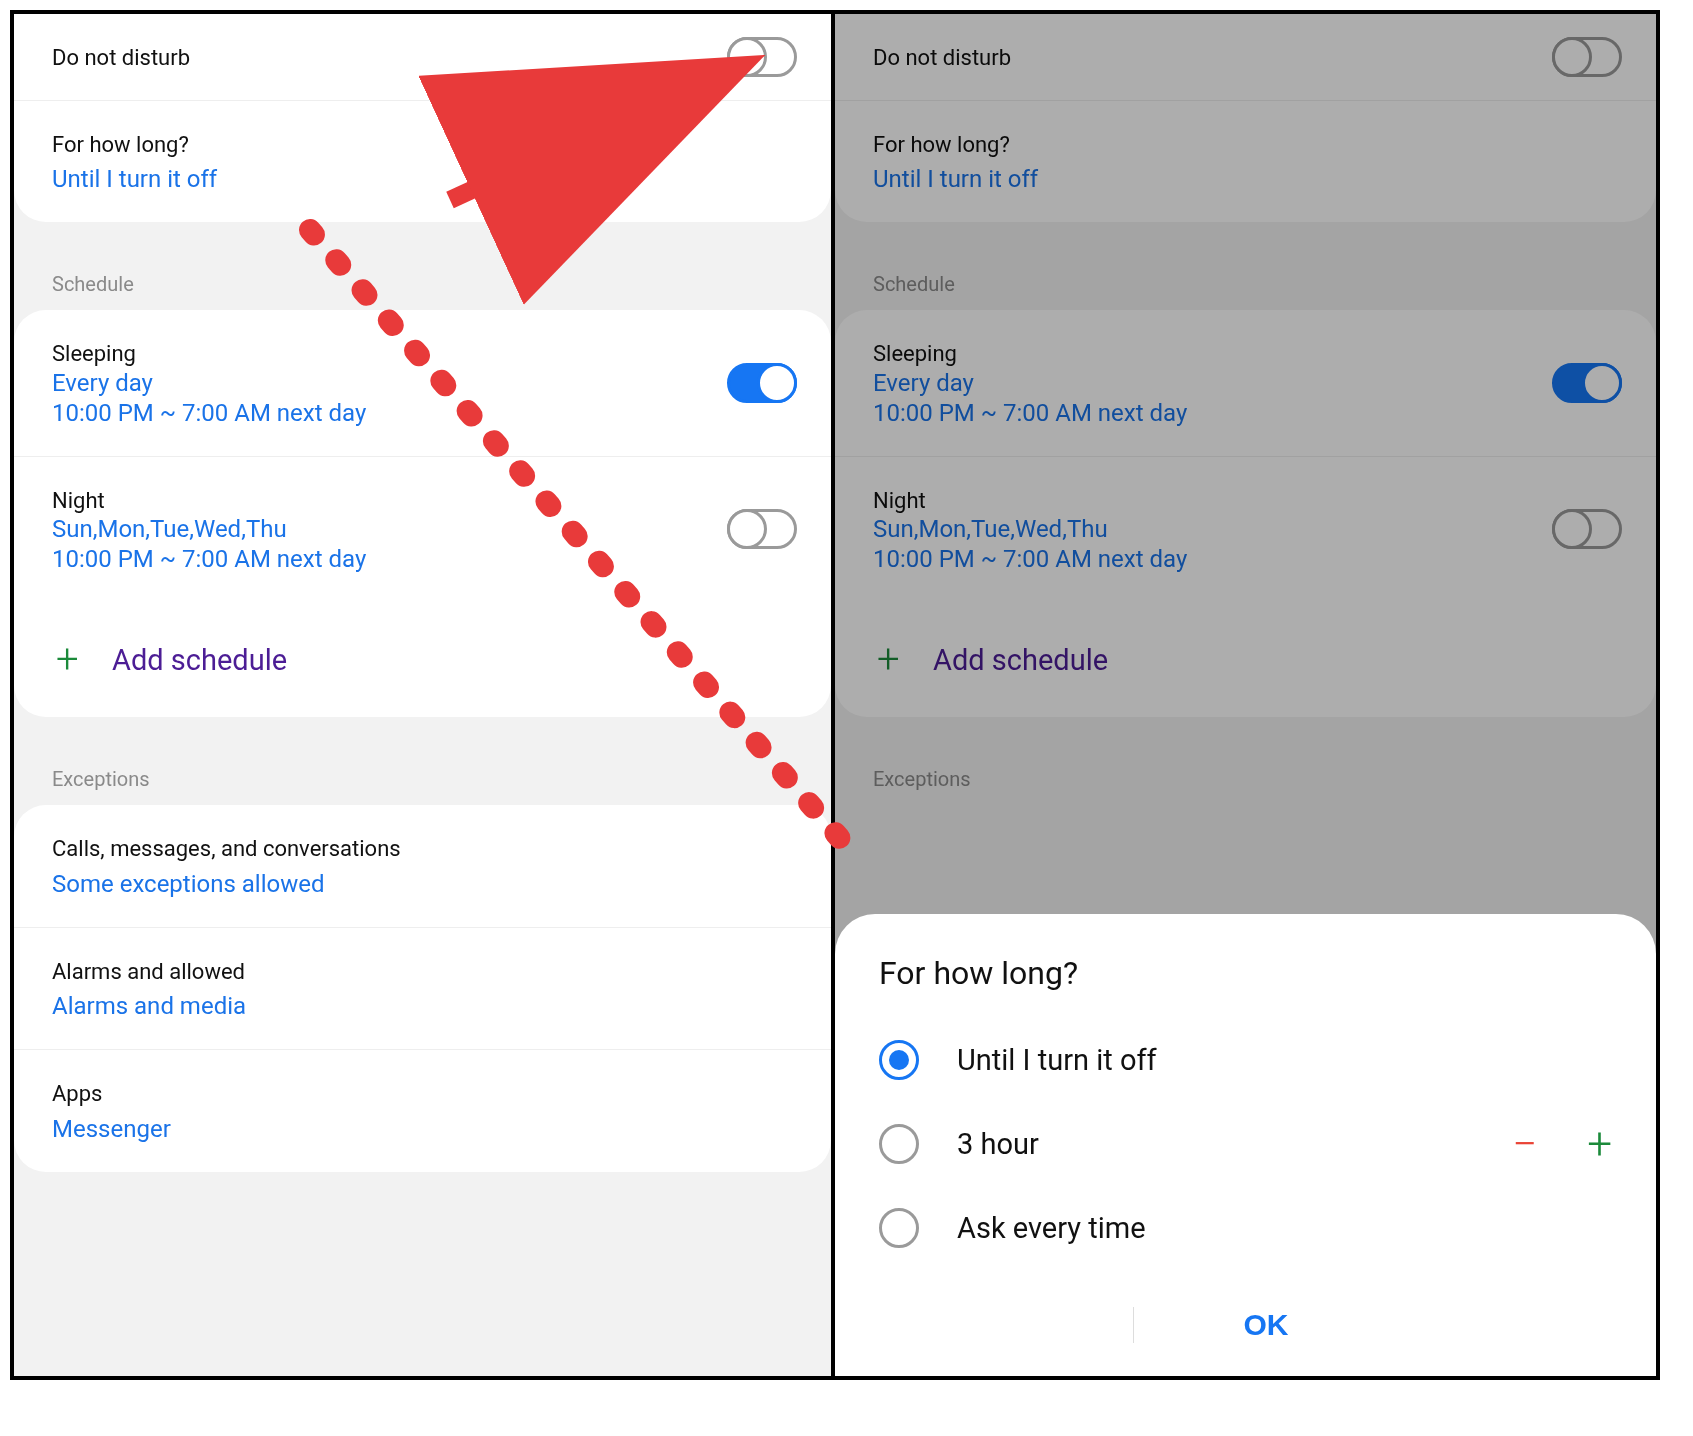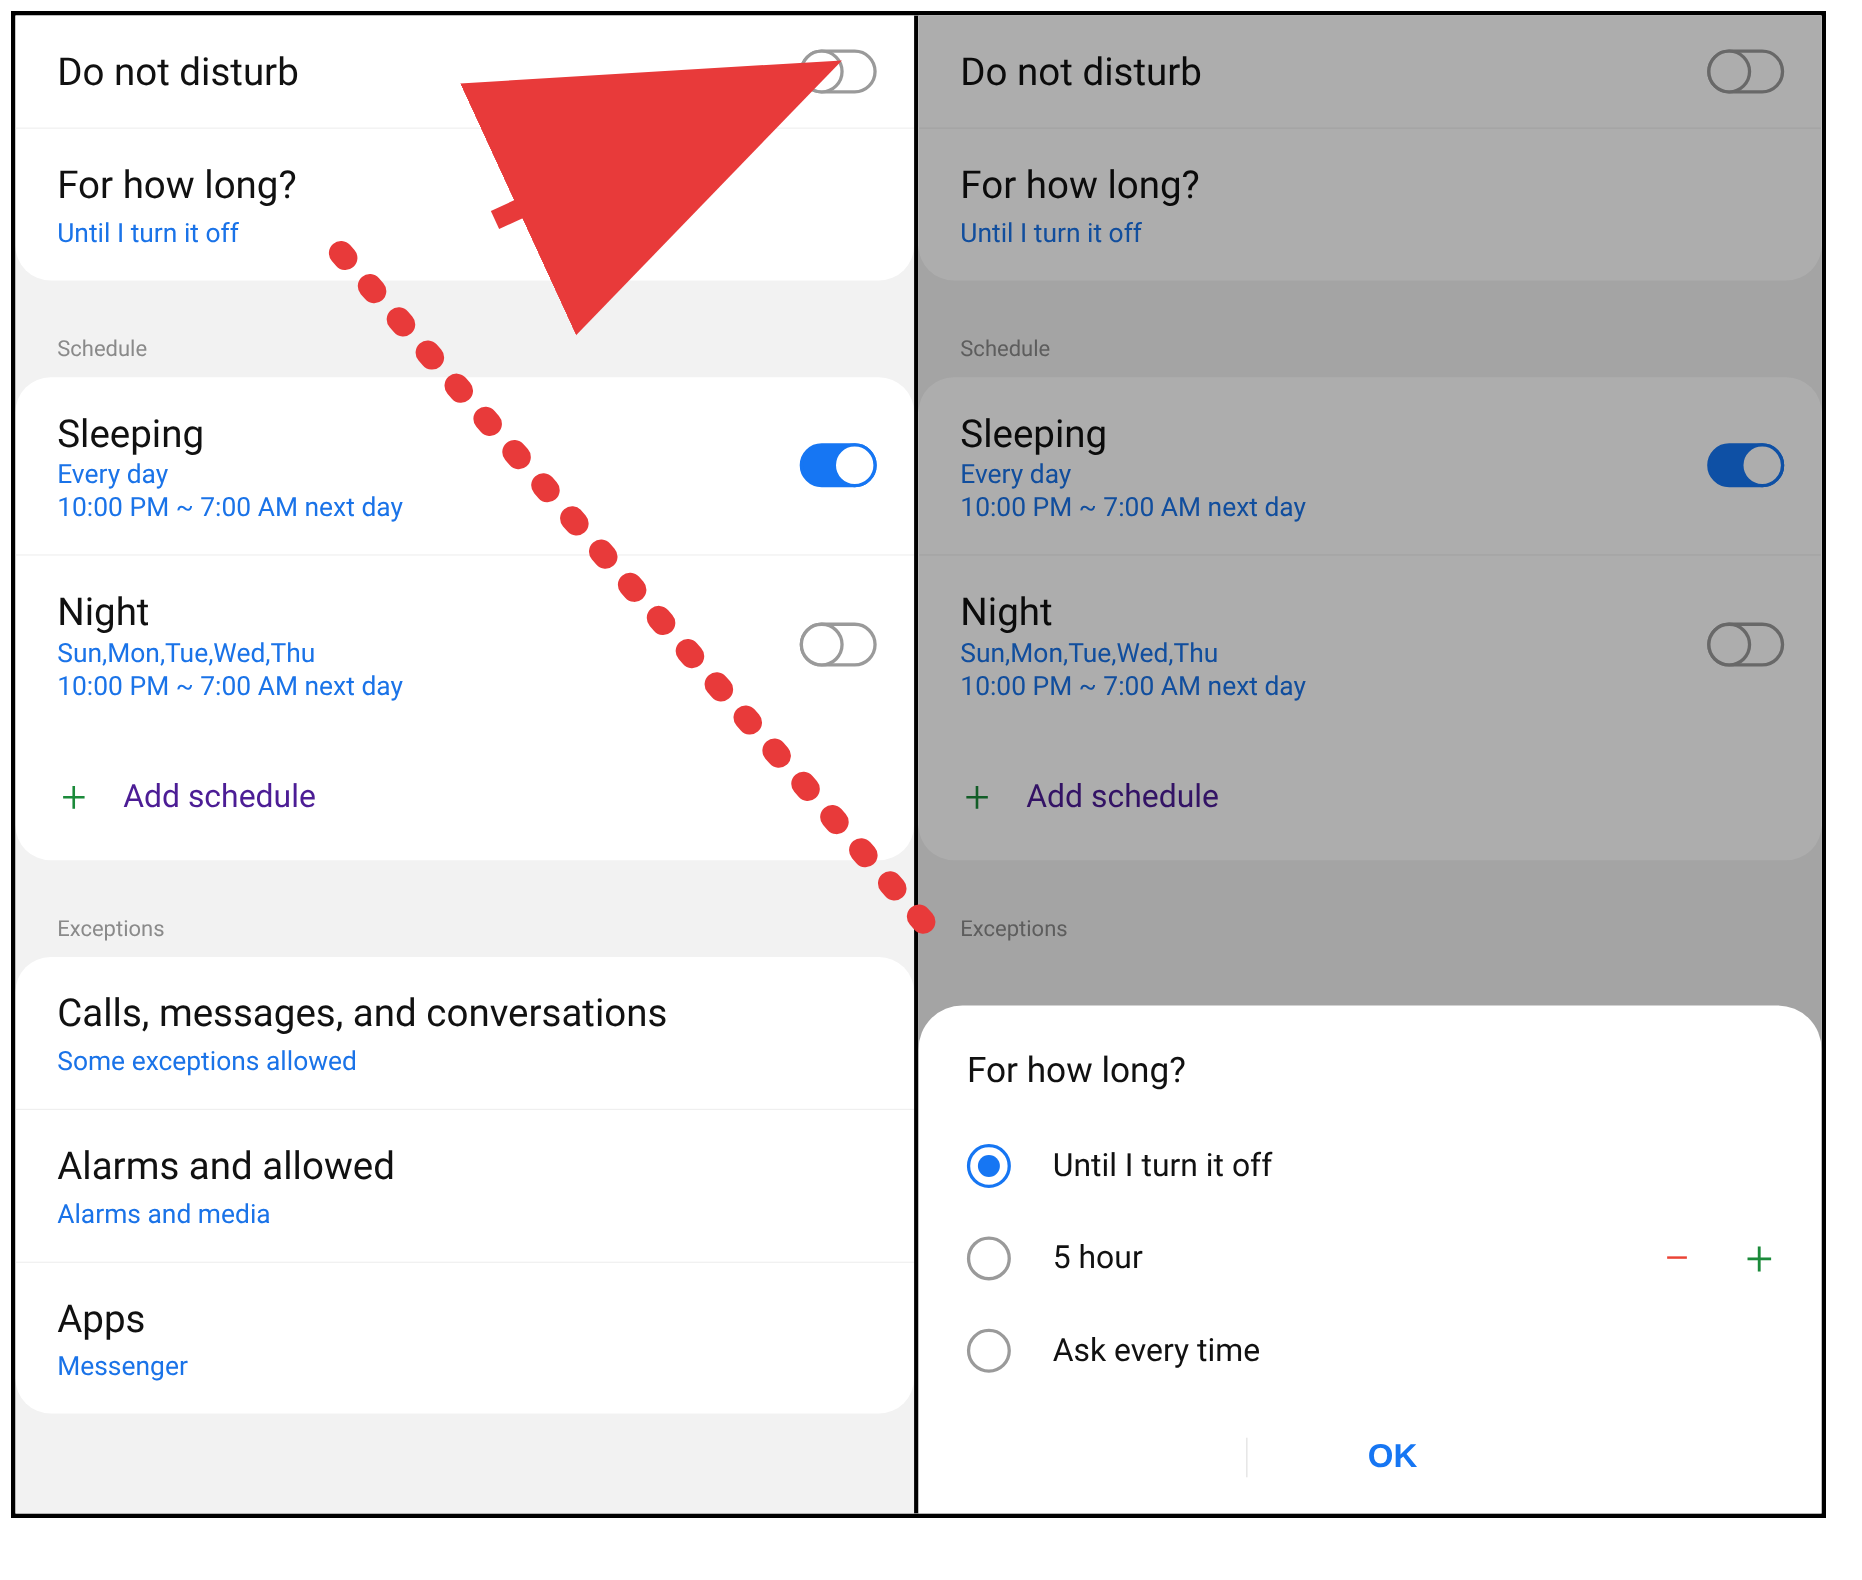--- a/index.html
+++ b/index.html
@@ -49,21 +49,21 @@
     border-radius: 32px;
     margin: 0 0 28px 0;
     overflow: hidden;
   }
   .card.top { border-radius: 0 0 32px 32px; }
   .row {
     padding: 30px 38px 28px;
     position: relative;
   }
   .row + .row { border-top: 1px solid #eee; }
-  .title { font-size: 35px; color: #111; line-height: 1.25; }
+  .title { font-size: 22px; color: #111; line-height: 1.25; }
   .sub   { font-size: 24px; color: #1a73e8; margin-top: 6px; line-height: 1.25; }
   .sub2  { font-size: 24px; color: #1a73e8; line-height: 1.25; }
   .section-label {
     font-size: 20px;
     color: #8a8a8a;
     padding: 22px 38px 14px;
   }
   
   .toggle {
     position: absolute;
@@ -288,21 +288,21 @@
           <h2>For how long?</h2>
 
           <div class="opt">
             <div class="radio sel">
                 <div class="dot"></div>
               </div>
             <div class="label">Until I turn it off</div>
           </div>
           <div class="opt">
             <div class="radio"></div>
-            <div class="label">5 hour</div>
+            <div class="label">3 hour</div>
             <div class="stepper">
               <span class="minus">−</span>
               <span class="plus">+</span>
             </div>
           </div>
           <div class="opt">
             <div class="radio"></div>
             <div class="label">Ask every time</div>
           </div>
 

